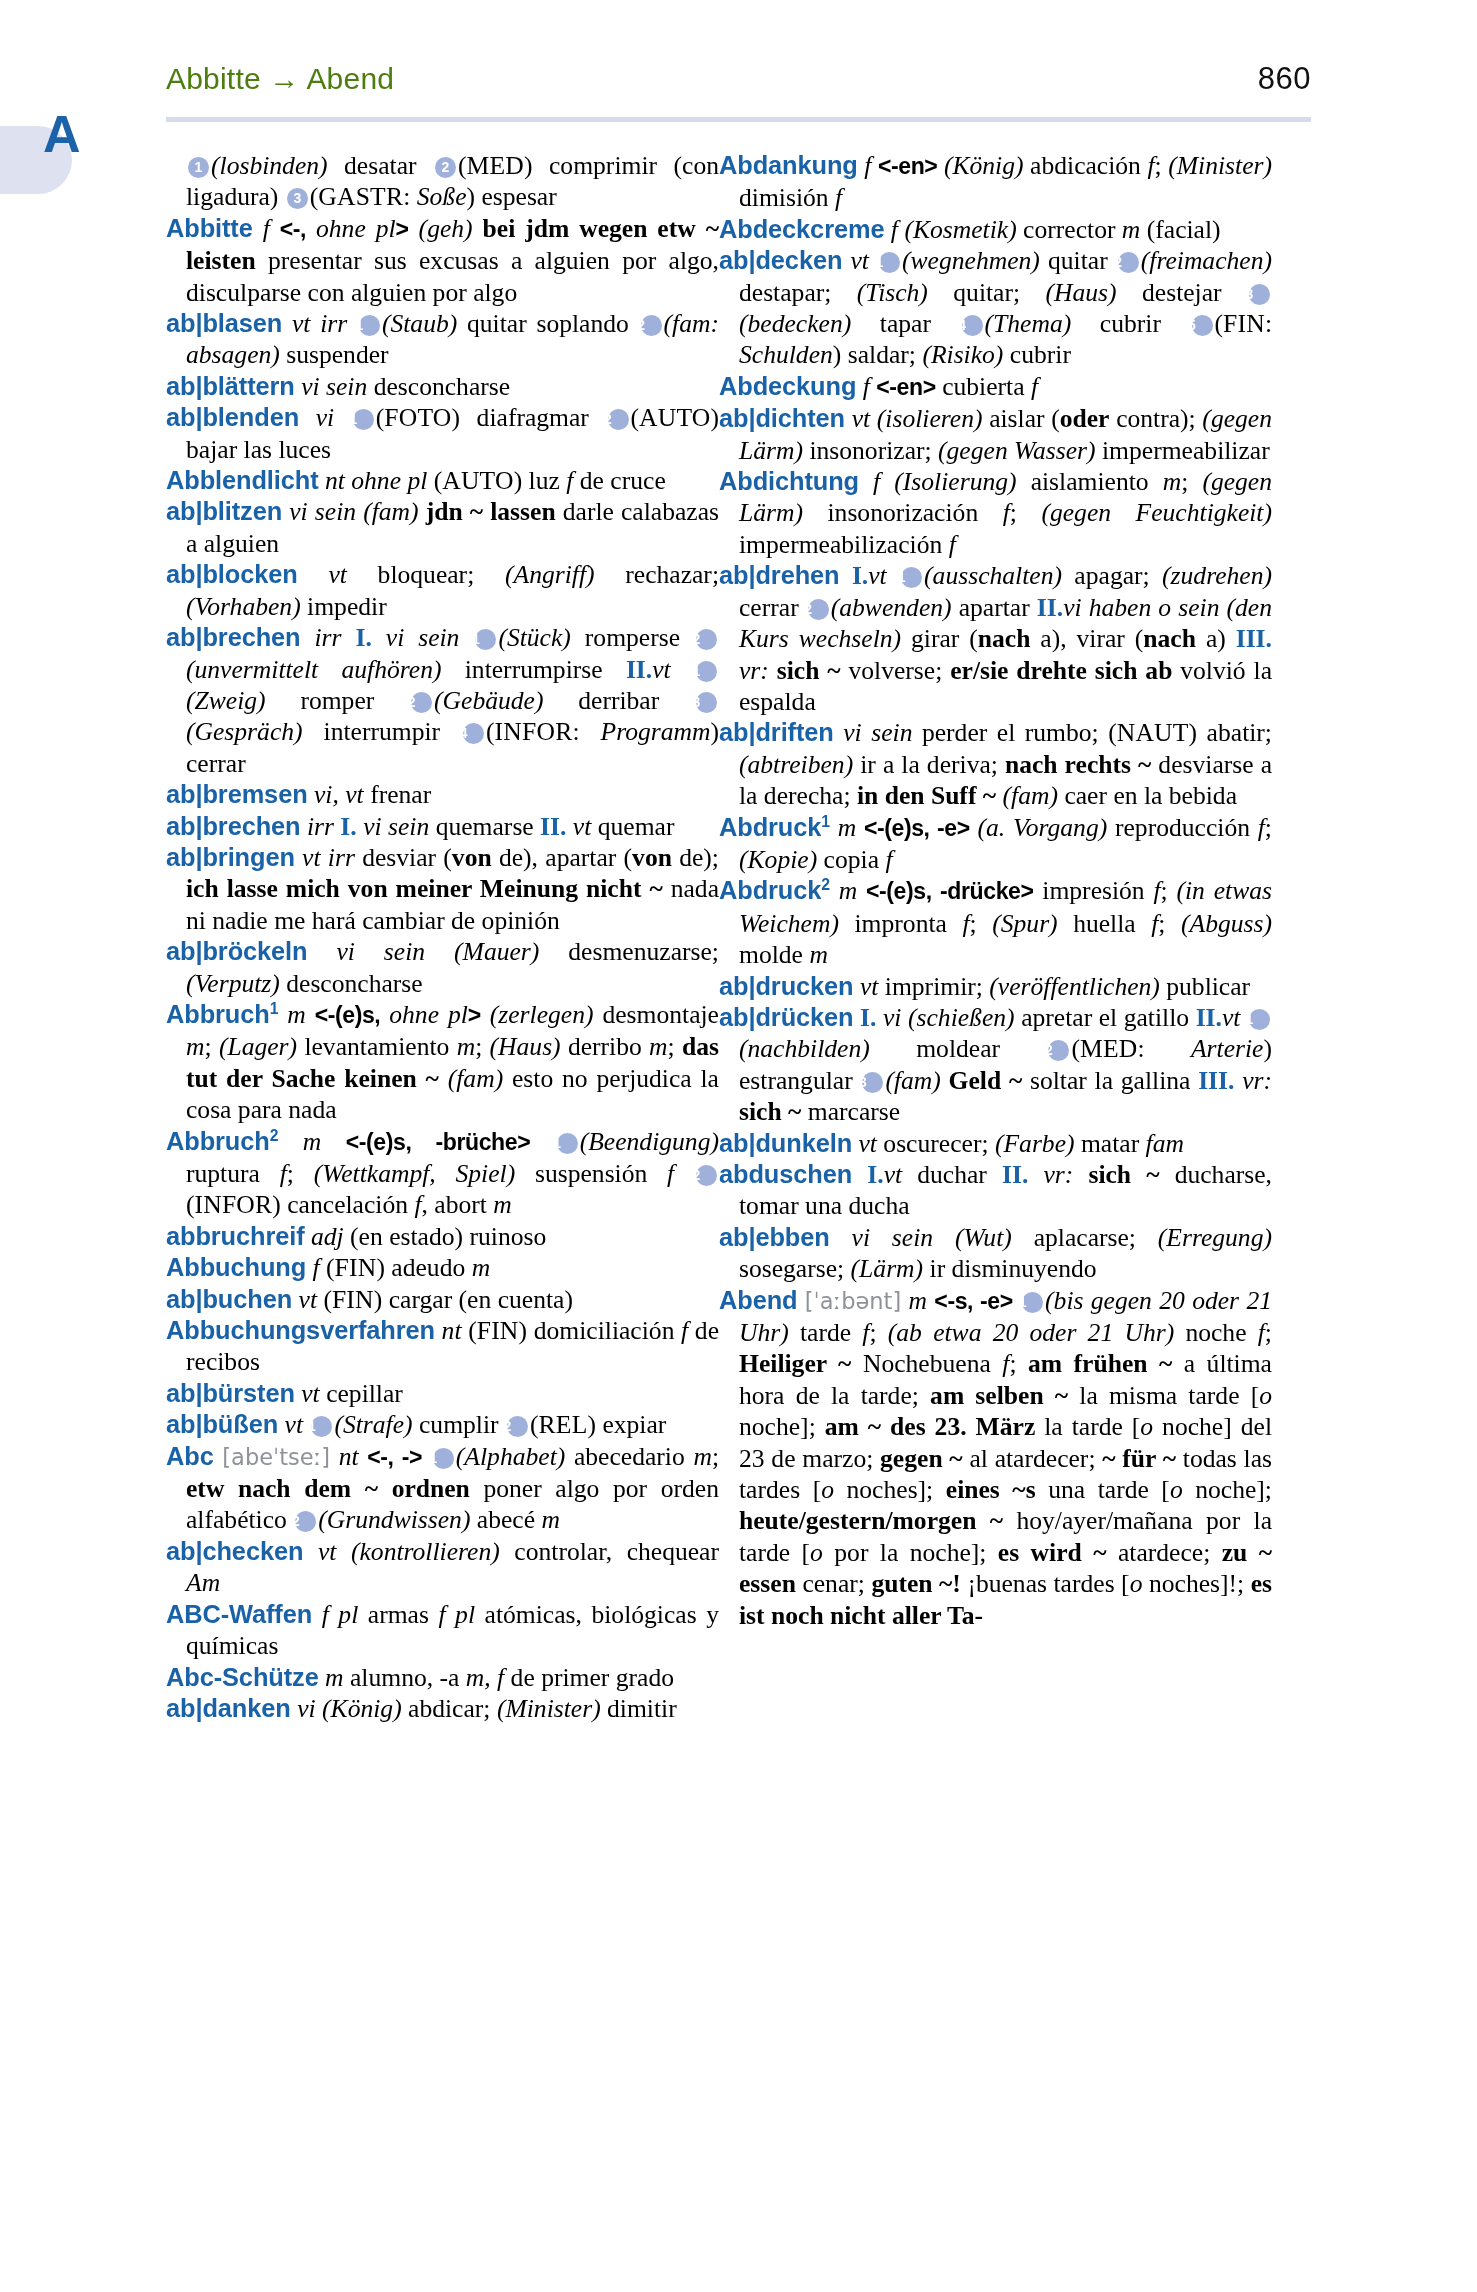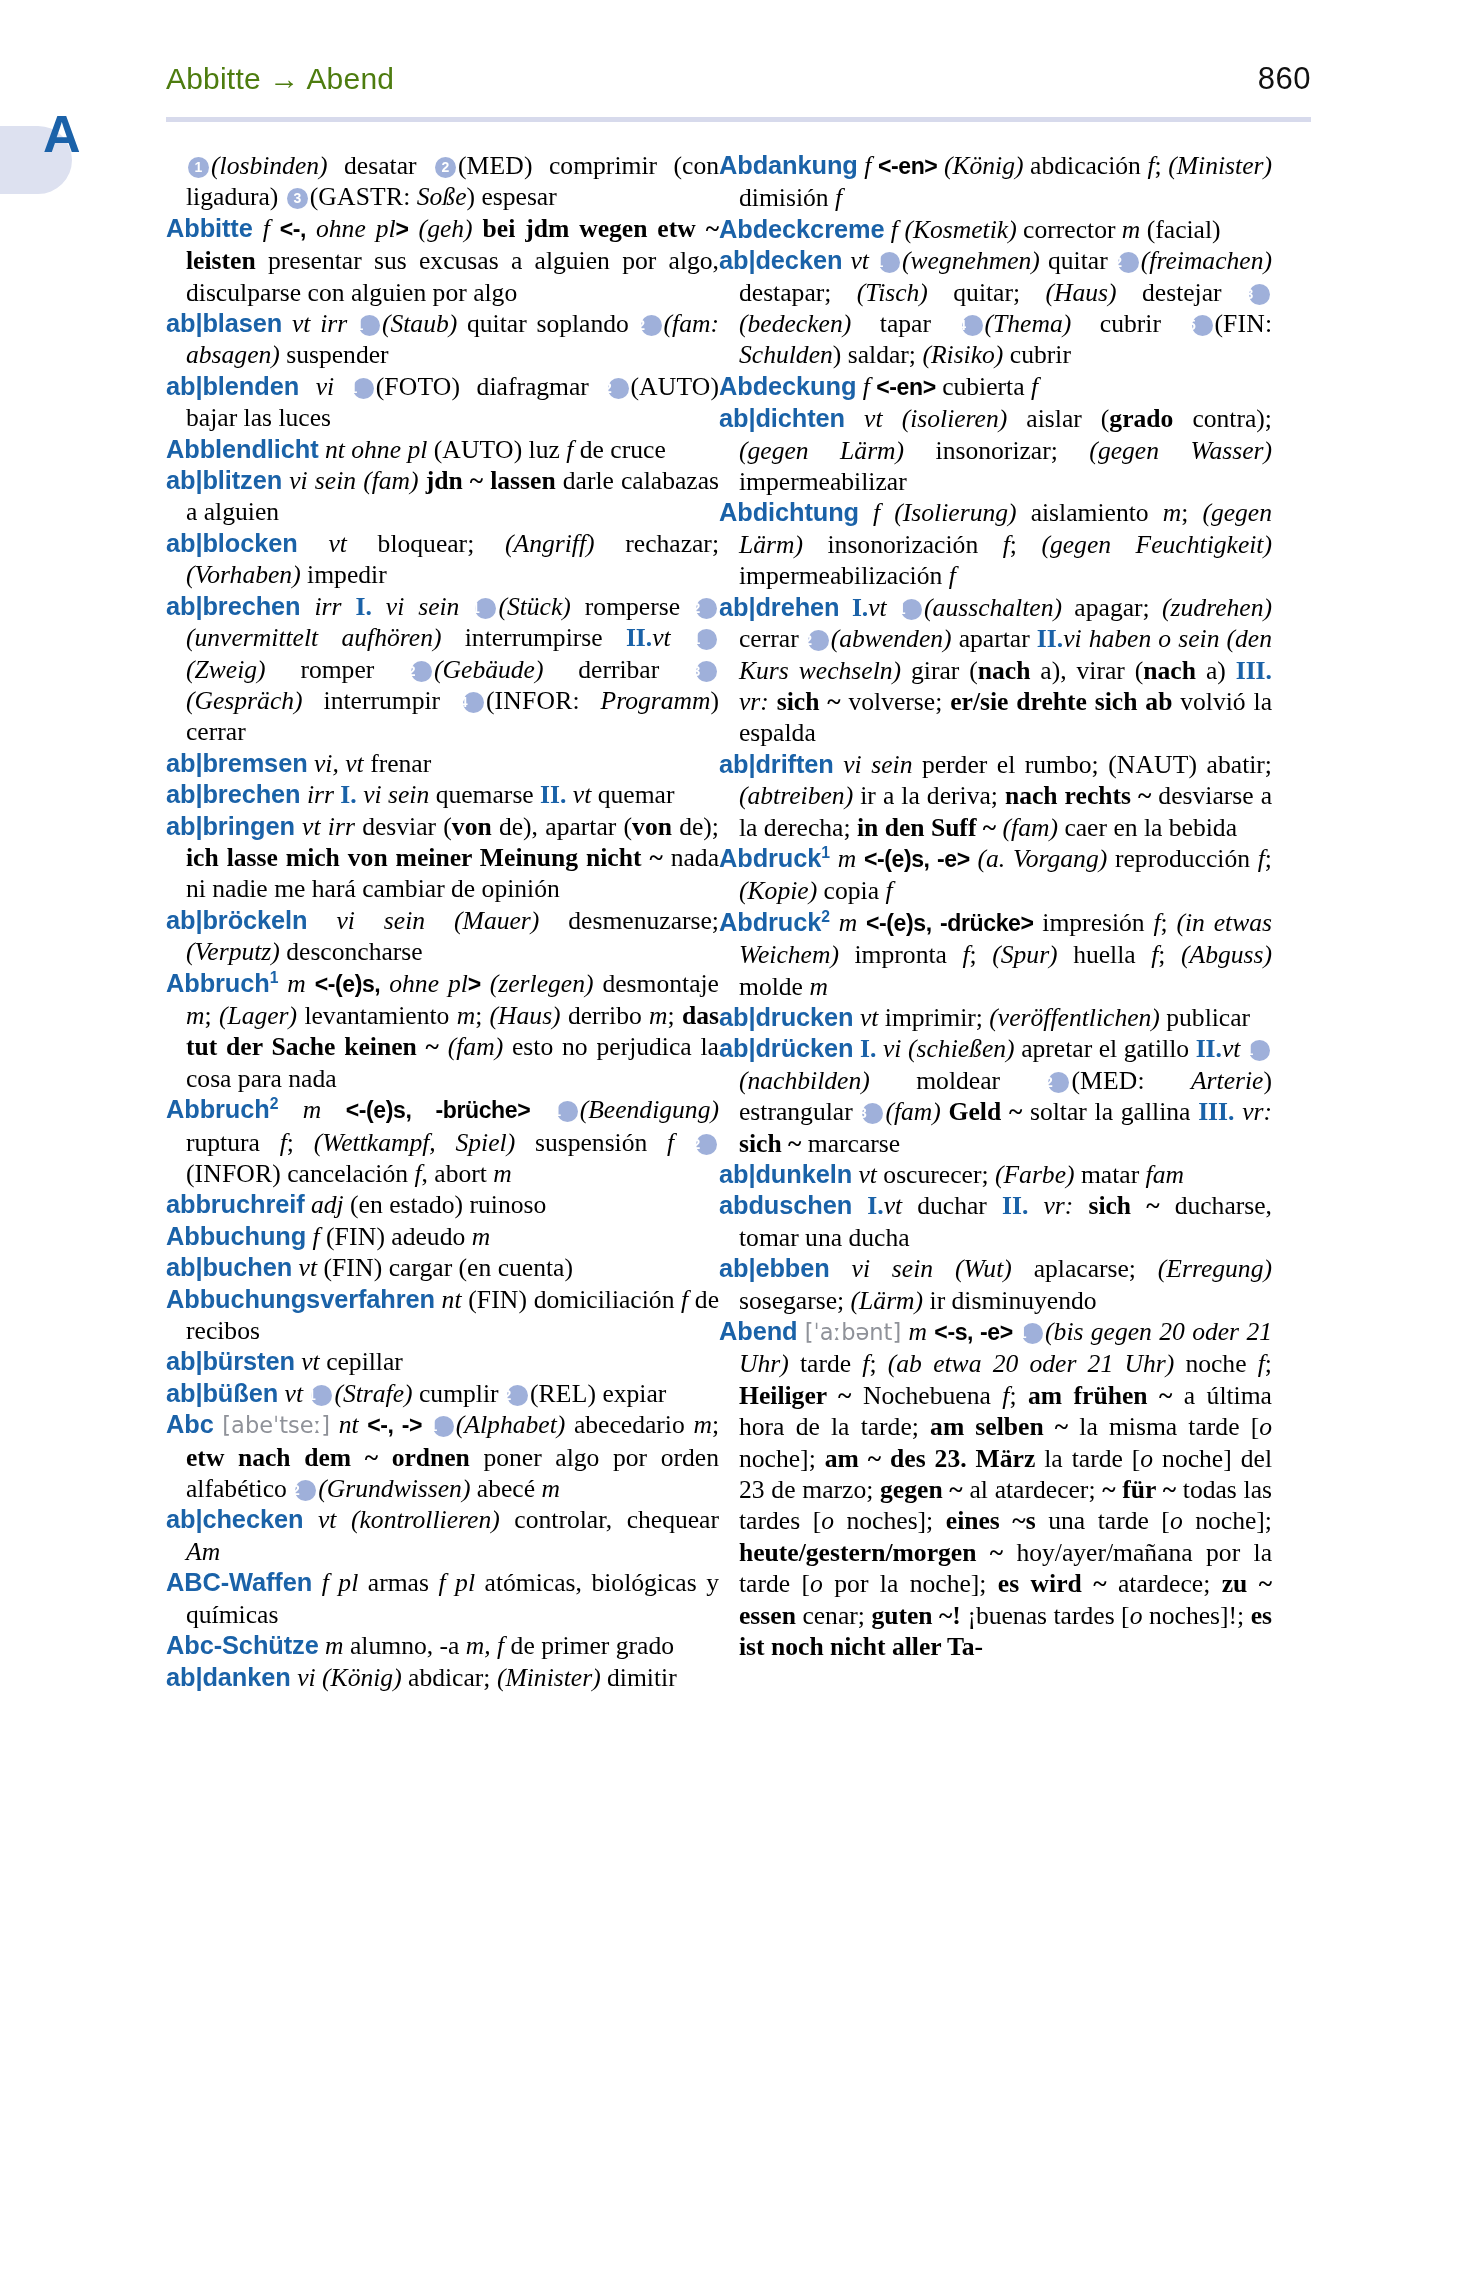--- a/index.html
+++ b/index.html
@@ -178,20 +178,21 @@
   <div id="rule"></div>
 
   <div id="tab"></div>
   <div id="tab-letter">A</div>
 
   <div id="cols">
     <div class="col" id="col-left">
         <p class="entry cont"><span class="n">1</span><span class="de">(losbinden)</span> desatar <span class="n">2</span>(<span class="sc">MED</span>) comprimir (con ligadura) <span class="n">3</span>(<span class="sc">GASTR</span>: <span class="de">Soße</span>) espesar</p>
         <p class="entry"><span class="hw">Abbitte</span> <span class="g">f</span> <span class="ang">&lt;-,</span> <span class="g">ohne pl</span><span class="ang">&gt;</span> <span class="de">(geh)</span> <span class="phr">bei jdm wegen etw ~ leisten</span> presentar sus excusas a alguien por algo, disculparse con alguien por algo</p>
         <p class="entry"><span class="hw">ab|blasen</span> <span class="g">vt irr</span> <span class="n">1</span><span class="de">(Staub)</span> quitar soplando <span class="n">2</span><span class="de">(fam: absagen)</span> suspender</p>
+        <p class="entry"><span class="hw">ab|blättern</span> <span class="g">vi sein</span> desconcharse</p>
         <p class="entry"><span class="hw">ab|blenden</span> <span class="g">vi</span> <span class="n">1</span>(<span class="sc">FOTO</span>) diafragmar <span class="n">2</span>(<span class="sc">AUTO</span>) bajar las luces</p>
         <p class="entry"><span class="hw">Abblendlicht</span> <span class="g">nt ohne pl</span> (<span class="sc">AUTO</span>) luz <span class="g">f</span> de cruce</p>
         <p class="entry"><span class="hw">ab|blitzen</span> <span class="g">vi sein</span> <span class="de">(fam)</span> <span class="phr">jdn ~ lassen</span> darle calabazas a alguien</p>
         <p class="entry"><span class="hw">ab|blocken</span> <span class="g">vt</span> bloquear; <span class="de">(Angriff)</span> rechazar; <span class="de">(Vorhaben)</span> impedir</p>
         <p class="entry"><span class="hw">ab|brechen</span> <span class="g">irr</span> <span class="rn">I.</span> <span class="g">vi sein</span> <span class="n">1</span><span class="de">(Stück)</span> romperse <span class="n">2</span><span class="de">(unvermittelt aufhören)</span> interrumpirse <span class="rn">II.</span><span class="g">vt</span> <span class="n">1</span><span class="de">(Zweig)</span> romper <span class="n">2</span><span class="de">(Gebäude)</span> derribar <span class="n">3</span><span class="de">(Gespräch)</span> interrumpir <span class="n">4</span>(<span class="sc">INFOR</span>: <span class="de">Programm</span>) cerrar</p>
         <p class="entry"><span class="hw">ab|bremsen</span> <span class="g">vi, vt</span> frenar</p>
         <p class="entry"><span class="hw">ab|brechen</span> <span class="g">irr</span> <span class="rn">I.</span> <span class="g">vi sein</span> quemarse <span class="rn">II.</span> <span class="g">vt</span> quemar</p>
         <p class="entry"><span class="hw">ab|bringen</span> <span class="g">vt irr</span> desviar (<span class="phr">von</span> de), apartar (<span class="phr">von</span> de); <span class="phr">ich lasse mich von meiner Meinung nicht ~</span> nada ni nadie me hará cambiar de opinión</p>
         <p class="entry"><span class="hw">ab|bröckeln</span> <span class="g">vi sein</span> <span class="de">(Mauer)</span> desmenuzarse; <span class="de">(Verputz)</span> desconcharse</p>
         <p class="entry"><span class="hw">Abbruch<sup>1</sup></span> <span class="g">m</span> <span class="ang">&lt;-(e)s,</span> <span class="g">ohne pl</span><span class="ang">&gt;</span> <span class="de">(zerlegen)</span> desmontaje <span class="g">m</span>; <span class="de">(Lager)</span> levantamiento <span class="g">m</span>; <span class="de">(Haus)</span> derribo <span class="g">m</span>; <span class="phr">das tut der Sache keinen ~</span> <span class="de">(fam)</span> esto no perjudica la cosa para nada</p>
@@ -206,21 +207,21 @@
         <p class="entry"><span class="hw">ab|checken</span> <span class="g">vt</span> <span class="de">(kontrollieren)</span> controlar, chequear <span class="g">Am</span></p>
         <p class="entry"><span class="hw">ABC-Waffen</span> <span class="g">f pl</span> armas <span class="g">f pl</span> atómicas, biológicas y químicas</p>
         <p class="entry"><span class="hw">Abc-Schütze</span> <span class="g">m</span> alumno, -a <span class="g">m, f</span> de primer grado</p>
         <p class="entry"><span class="hw">ab|danken</span> <span class="g">vi</span> <span class="de">(König)</span> abdicar; <span class="de">(Minister)</span> dimitir</p>
       </div>
     <div class="col" id="col-right">
         <p class="entry"><span class="hw">Abdankung</span> <span class="g">f</span> <span class="ang">&lt;-en&gt;</span> <span class="de">(König)</span> abdicación <span class="g">f</span>; <span class="de">(Minister)</span> dimisión <span class="g">f</span></p>
         <p class="entry"><span class="hw">Abdeckcreme</span> <span class="g">f</span> <span class="de">(Kosmetik)</span> corrector <span class="g">m</span> (facial)</p>
         <p class="entry"><span class="hw">ab|decken</span> <span class="g">vt</span> <span class="n">1</span><span class="de">(wegnehmen)</span> quitar <span class="n">2</span><span class="de">(freimachen)</span> destapar; <span class="de">(Tisch)</span> quitar; <span class="de">(Haus)</span> destejar <span class="n">3</span><span class="de">(bedecken)</span> tapar <span class="n">4</span><span class="de">(Thema)</span> cubrir <span class="n">5</span>(<span class="sc">FIN</span>: <span class="de">Schulden</span>) saldar; <span class="de">(Risiko)</span> cubrir</p>
         <p class="entry"><span class="hw">Abdeckung</span> <span class="g">f</span> <span class="ang">&lt;-en&gt;</span> cubierta <span class="g">f</span></p>
-        <p class="entry"><span class="hw">ab|dichten</span> <span class="g">vt</span> <span class="de">(isolieren)</span> aislar (<span class="phr">grado</span> contra); <span class="de">(gegen Lärm)</span> insonorizar; <span class="de">(gegen Wasser)</span> impermeabilizar</p>
+        <p class="entry"><span class="hw">ab|dichten</span> <span class="g">vt</span> <span class="de">(isolieren)</span> aislar (<span class="phr">oder</span> contra); <span class="de">(gegen Lärm)</span> insonorizar; <span class="de">(gegen Wasser)</span> impermeabilizar</p>
         <p class="entry"><span class="hw">Abdichtung</span> <span class="g">f</span> <span class="de">(Isolierung)</span> aislamiento <span class="g">m</span>; <span class="de">(gegen Lärm)</span> insonorización <span class="g">f</span>; <span class="de">(gegen Feuchtigkeit)</span> impermeabilización <span class="g">f</span></p>
         <p class="entry"><span class="hw">ab|drehen</span> <span class="rn">I.</span><span class="g">vt</span> <span class="n">1</span><span class="de">(ausschalten)</span> apagar; <span class="de">(zudrehen)</span> cerrar <span class="n">2</span><span class="de">(abwenden)</span> apartar <span class="rn">II.</span><span class="g">vi haben o sein (den Kurs wechseln)</span> girar (<span class="phr">nach</span> a), virar (<span class="phr">nach</span> a) <span class="rn">III.</span> <span class="g">vr:</span> <span class="phr">sich ~</span> volverse; <span class="phr">er/sie drehte sich ab</span> volvió la espalda</p>
         <p class="entry"><span class="hw">ab|driften</span> <span class="g">vi sein</span> perder el rumbo; (<span class="sc">NAUT</span>) abatir; <span class="de">(abtreiben)</span> ir a la deriva; <span class="phr">nach rechts ~</span> desviarse a la derecha; <span class="phr">in den Suff ~</span> <span class="de">(fam)</span> caer en la bebida</p>
         <p class="entry"><span class="hw">Abdruck<sup>1</sup></span> <span class="g">m</span> <span class="ang">&lt;-(e)s, -e&gt;</span> <span class="de">(a. Vorgang)</span> reproducción <span class="g">f</span>; <span class="de">(Kopie)</span> copia <span class="g">f</span></p>
         <p class="entry"><span class="hw">Abdruck<sup>2</sup></span> <span class="g">m</span> <span class="ang">&lt;-(e)s, -drücke&gt;</span> impresión <span class="g">f</span>; <span class="de">(in etwas Weichem)</span> impronta <span class="g">f</span>; <span class="de">(Spur)</span> huella <span class="g">f</span>; <span class="de">(Abguss)</span> molde <span class="g">m</span></p>
         <p class="entry"><span class="hw">ab|drucken</span> <span class="g">vt</span> imprimir; <span class="de">(veröffentlichen)</span> publicar</p>
         <p class="entry"><span class="hw">ab|drücken</span> <span class="rn">I.</span> <span class="g">vi</span> <span class="de">(schießen)</span> apretar el gatillo <span class="rn">II.</span><span class="g">vt</span> <span class="n">1</span><span class="de">(nachbilden)</span> moldear <span class="n">2</span>(<span class="sc">MED</span>: <span class="de">Arterie</span>) estrangular <span class="n">3</span><span class="de">(fam)</span> <span class="phr">Geld ~</span> soltar la gallina <span class="rn">III.</span> <span class="g">vr:</span> <span class="phr">sich ~</span> marcarse</p>
         <p class="entry"><span class="hw">ab|dunkeln</span> <span class="g">vt</span> oscurecer; <span class="de">(Farbe)</span> matar <span class="g">fam</span></p>
         <p class="entry"><span class="hw">abduschen</span> <span class="rn">I.</span><span class="g">vt</span> duchar <span class="rn">II.</span> <span class="g">vr:</span> <span class="phr">sich ~</span> ducharse, tomar una ducha</p>
         <p class="entry"><span class="hw">ab|ebben</span> <span class="g">vi sein</span> <span class="de">(Wut)</span> aplacarse; <span class="de">(Erregung)</span> sosegarse; <span class="de">(Lärm)</span> ir disminuyendo</p>

